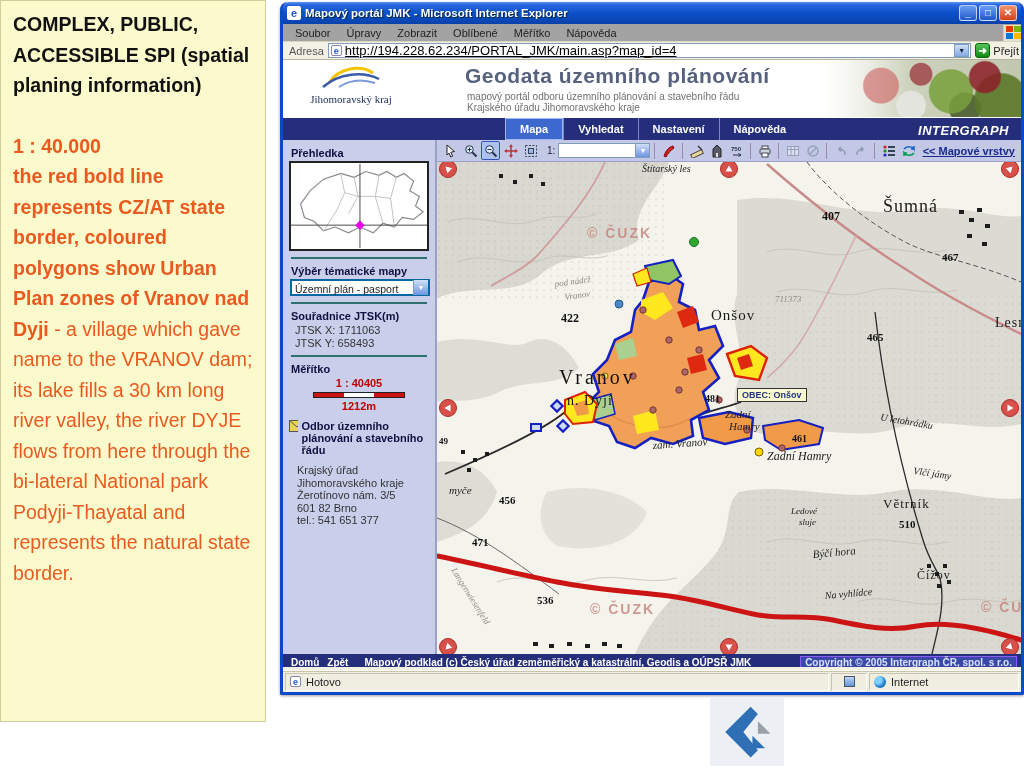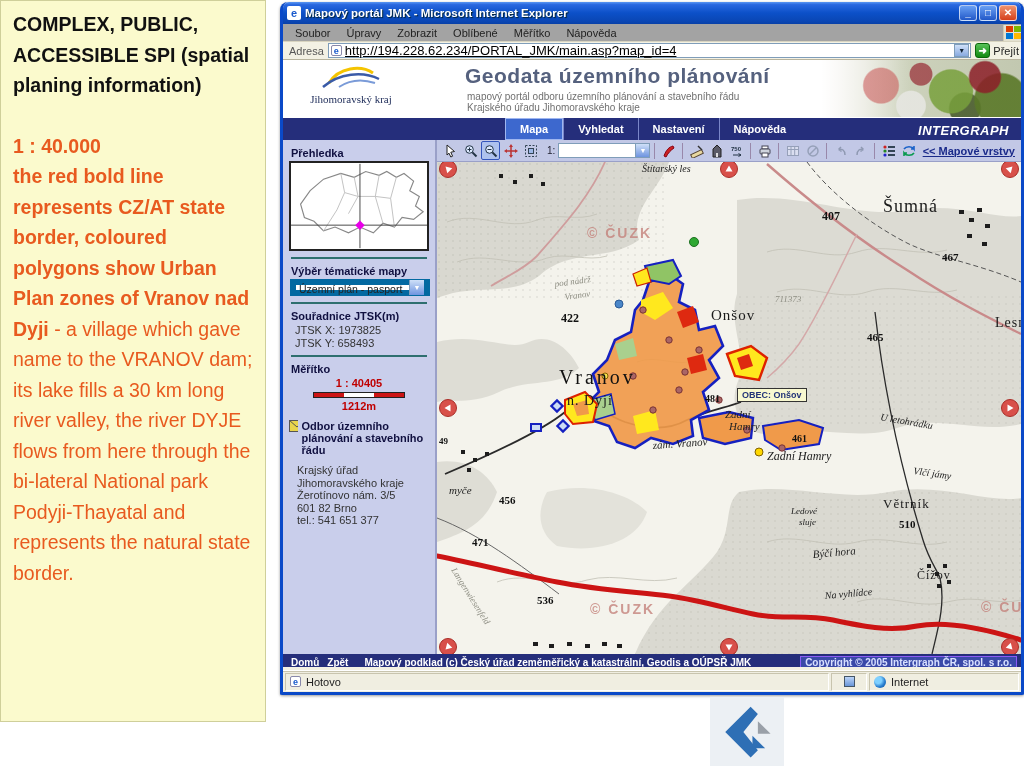--- a/index.html
+++ b/index.html
@@ -82,21 +82,21 @@
   
   .sb{width:154px;background:#c9ceeb;border-right:2px solid #9aa0c8;padding:4px 6px;flex:none;
       font-size:11px;color:#222;overflow:hidden;}
   .sb .h{font-weight:bold;color:#101040;margin:3px 0 2px 2px;}
   .ovbox{width:140px;height:90px;background:#fff;border:2px solid #222;}
   .sb hr{border:none;border-top:2px solid #2e6f6f;margin:6px 2px;}
   .sb .val{margin:1px 0 0 6px;color:#333;}
   .sb .red{color:#c00000;font-weight:bold;text-align:center;margin-top:2px;}
   .scalebar{width:92px;height:6px;margin:3px auto 0 auto;border:1px solid #222;display:flex;}
   .scalebar i{flex:1;}
-  .selrow{display:flex;width:140px;height:17px;margin:1px 0 2px 1px;border:6px solid #0369a1;background:#fff;align-items:center;}
+  .selrow{display:flex;width:140px;height:17px;margin:1px 0 2px 1px;border:2px solid #0369a1;background:#fff;align-items:center;}
   .selrow .selval{flex:1;font-size:10.5px;padding:2px 0 0 3px;white-space:nowrap;overflow:hidden;}
   .selrow .selbtn{width:15px;background:linear-gradient(180deg,#cfe0f8,#6e94e0);
      border-left:1px solid #7f9db9;color:#fff;font-size:7px;text-align:center;line-height:15px;}
   .dept{display:flex;margin-top:8px;}
   .dept .dtitle{font-weight:bold;color:#101040;margin-left:4px;line-height:12px;}
   .dept-lines{margin:8px 0 0 8px;color:#333;line-height:12.5px;}
 
   
   .rightcol{flex:1;display:flex;flex-direction:column;}
   .toolbar{height:22px;background:#c2c8e6;border-bottom:1px solid #9aa0c8;display:flex;
@@ -230,21 +230,21 @@
             </svg>
           </div>
           <hr>
           <div class="h">Výběr tématické mapy</div>
           <div class="selrow">
             <div class="selval">Územní plán - pasport</div>
             <div class="selbtn">▼</div>
           </div>
           <hr>
           <div class="h">Souřadnice JTSK(m)</div>
-          <div class="val">JTSK X: 1973825</div>
+          <div class="val">JTSK X: 1711063</div>
           <div class="val">JTSK Y: 658493</div>
           <hr>
           <div class="h">Měřítko</div>
           <div class="red">1 : 40405</div>
           <div class="scalebar">
             <i style="background:#cc1414"></i>
               <i style="background:#fff"></i>
               <i style="background:#cc1414"></i>
           </div>
           <div class="red">1212m</div>

